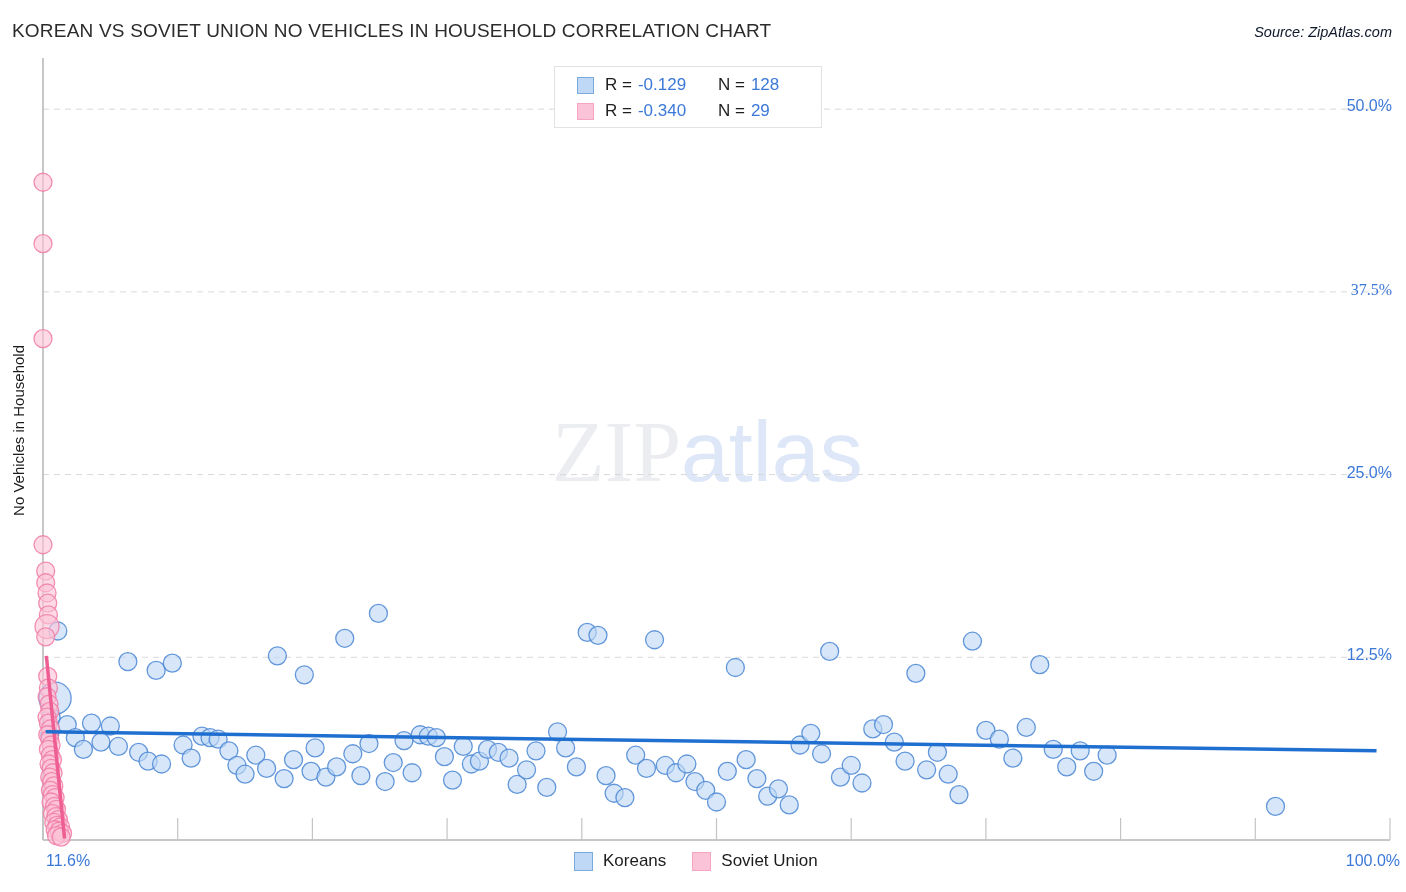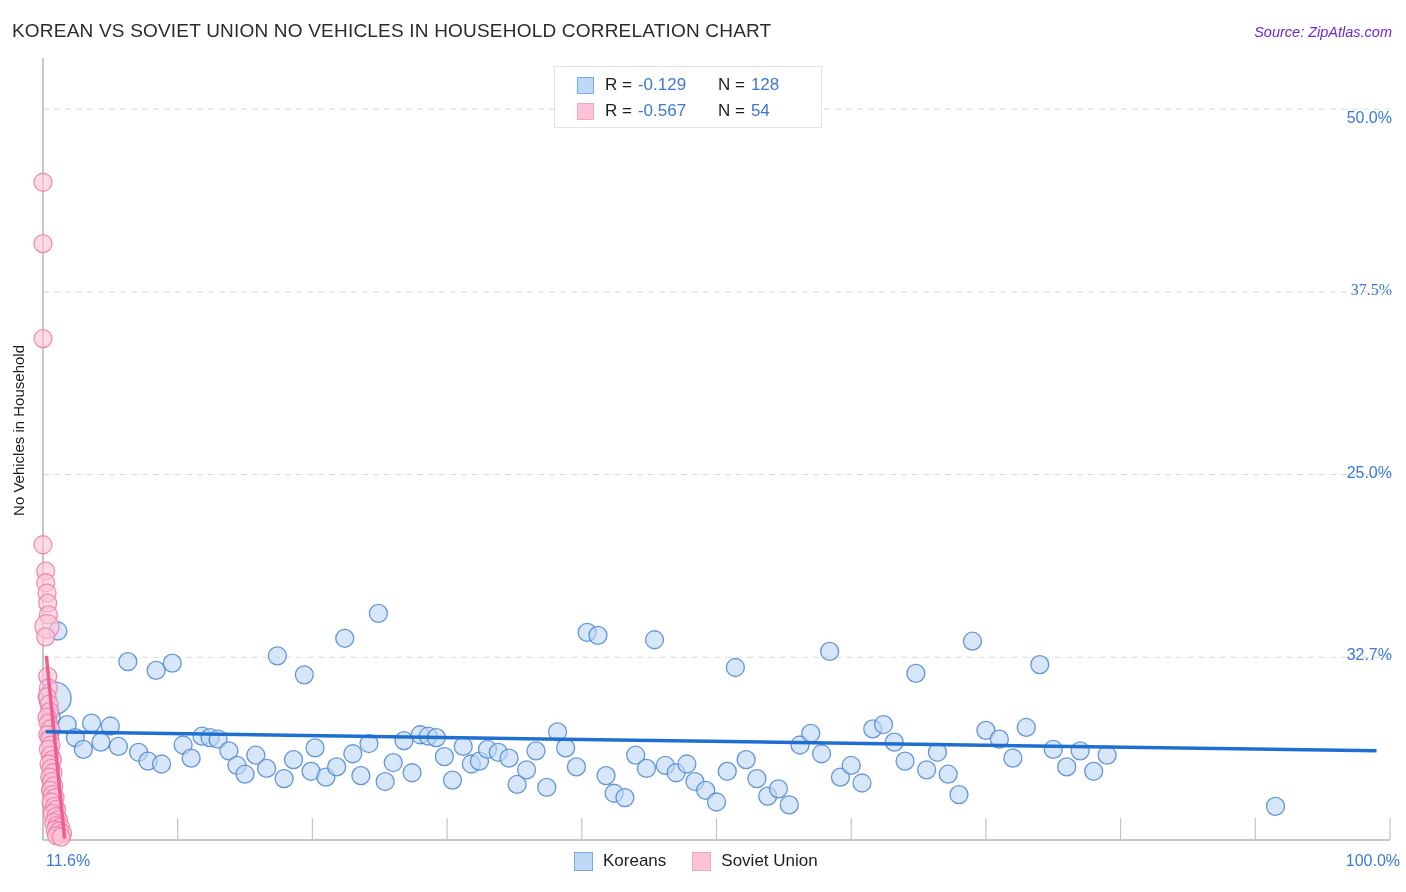--- a/index.html
+++ b/index.html
@@ -29,21 +29,21 @@
     letter-spacing: 0.2px;
     white-space: nowrap;
     font-weight: 400;
   }
   .chart-source {
     position: absolute;
     right: 14px;
     top: 24px;
     font-size: 14.5px;
     font-style: italic;
-    color: #6d28d9;
+    color: #0f172a;
     white-space: nowrap;
   }
   .y-axis-title {
     position: absolute;
     left: 10px;
     top: 345px;
     width: 26px;
     font-size: 15px;
     color: #1c1c1c;
     writing-mode: vertical-rl;
@@ -132,20 +132,23 @@
   }
 </style>
 </head>
 <body>
 
 <div id="chart-root">
 
   <div class="chart-title">KOREAN VS SOVIET UNION NO VEHICLES IN HOUSEHOLD CORRELATION CHART</div>
   <div class="chart-source">Source: ZipAtlas.com</div>
 
+  <div id="watermark">
+    <span class="wm-zip">ZIP</span><span class="wm-atlas">atlas</span>
+  </div>
 
   <div class="y-axis-title">No Vehicles in Household</div>
 
   <svg id="plot-svg" width="1406" height="892">
       <line x1="43" y1="657.2897196261682" x2="1390" y2="657.2897196261682" stroke="#d8d8d8" stroke-width="1" stroke-dasharray="6,5"></line>
       <line x1="43" y1="474.57943925233644" x2="1390" y2="474.57943925233644" stroke="#d8d8d8" stroke-width="1" stroke-dasharray="6,5"></line>
       <line x1="43" y1="291.86915887850466" x2="1390" y2="291.86915887850466" stroke="#d8d8d8" stroke-width="1" stroke-dasharray="6,5"></line>
       <line x1="43" y1="109.15887850467288" x2="1390" y2="109.15887850467288" stroke="#d8d8d8" stroke-width="1" stroke-dasharray="6,5"></line>
       <line x1="43" y1="58" x2="43" y2="840" stroke="#b4b4b4" stroke-width="1.5"></line>
       <line x1="43" y1="840" x2="1390" y2="840" stroke="#b4b4b4" stroke-width="1.5"></line>
@@ -320,42 +323,42 @@
         <circle cx="55.12" cy="829.77" r="9" fill="#fbc3d7" fill-opacity="0.62" stroke="#f07ba6" stroke-width="1.3" stroke-opacity="0.85"></circle>
         <circle cx="59.16" cy="831.23" r="9" fill="#fbc3d7" fill-opacity="0.62" stroke="#f07ba6" stroke-width="1.3" stroke-opacity="0.85"></circle>
         <circle cx="62.53" cy="833.42" r="9" fill="#fbc3d7" fill-opacity="0.62" stroke="#f07ba6" stroke-width="1.3" stroke-opacity="0.85"></circle>
         <circle cx="56.47" cy="835.61" r="9" fill="#fbc3d7" fill-opacity="0.62" stroke="#f07ba6" stroke-width="1.3" stroke-opacity="0.85"></circle>
         <circle cx="61.18" cy="837.08" r="9" fill="#fbc3d7" fill-opacity="0.62" stroke="#f07ba6" stroke-width="1.3" stroke-opacity="0.85"></circle>
       </g>
       <line x1="46.37" y1="655.83" x2="64.55" y2="838.54" stroke="#ef5e92" stroke-width="3.5" stroke-linecap="butt"></line>
       <line x1="45.69" y1="731.84" x2="1376.53" y2="750.84" stroke="#1f6fd0" stroke-width="3.5" stroke-linecap="butt"></line>
     </svg>
 
-  <div class="tick-label y-tick-label" id="yt0" style="top: 109px; text-align: right;">50.0%</div>
+  <div class="tick-label y-tick-label" id="yt0" style="top: 97px; text-align: right;">50.0%</div>
   <div class="tick-label y-tick-label" id="yt1" style="top: 280.869px; font-family: Liberation Serif, serif;">37.5%</div>
   <div class="tick-label y-tick-label" id="yt2" style="top: 463.579px;">25.0%</div>
-  <div class="tick-label y-tick-label" id="yt3" style="top: 646.29px;">32.7%</div>
+  <div class="tick-label y-tick-label" id="yt3" style="top: 646.29px;">12.5%</div>
 
   <div class="tick-label x-tick-left">11.6%</div>
   <div class="tick-label x-tick-right">100.0%</div>
 
   <div id="corr-legend">
     <div class="corr-row">
       <span class="sw blue"></span>
       <span class="lbl-r">R =</span>
       <span class="val rv">-0.129</span>
       <span class="lbl-n">N =</span>
       <span class="val">128</span>
     </div>
     <div class="corr-row">
       <span class="sw pink"></span>
       <span class="lbl-r">R =</span>
-      <span class="val rv">-0.567</span>
+      <span class="val rv">-0.340</span>
       <span class="lbl-n">N =</span>
-      <span class="val">54</span>
+      <span class="val">29</span>
     </div>
   </div>
 
   <div id="series-legend">
     <div class="series-item">
       <span class="sw blue"></span>
       <span class="series-name">Koreans</span>
     </div>
     <div class="series-item">
       <span class="sw pink"></span>

